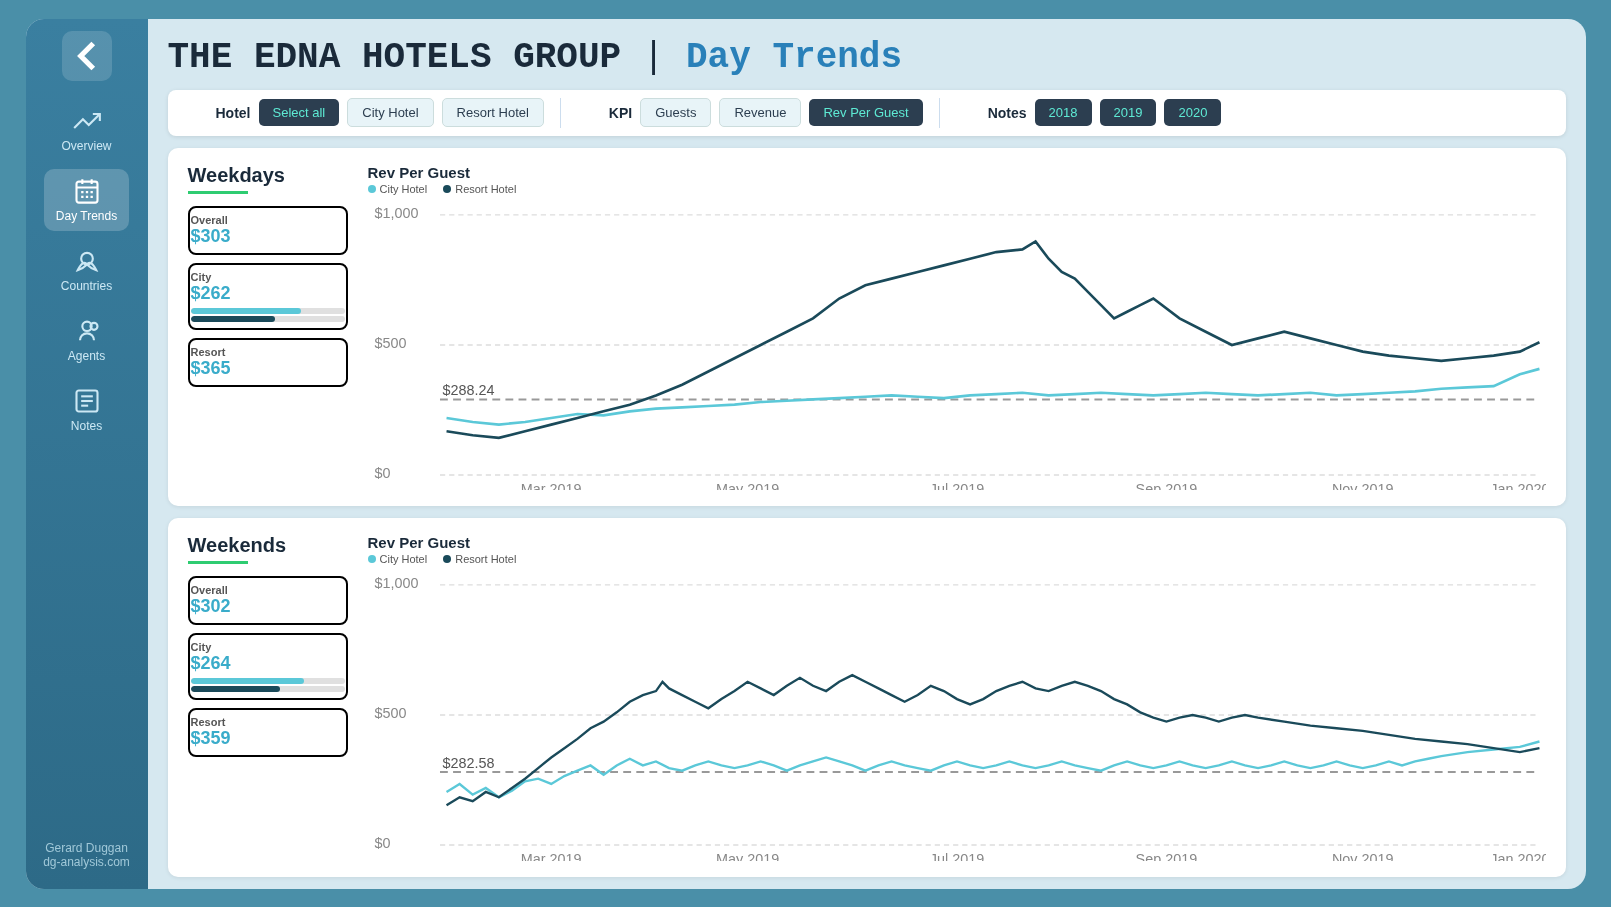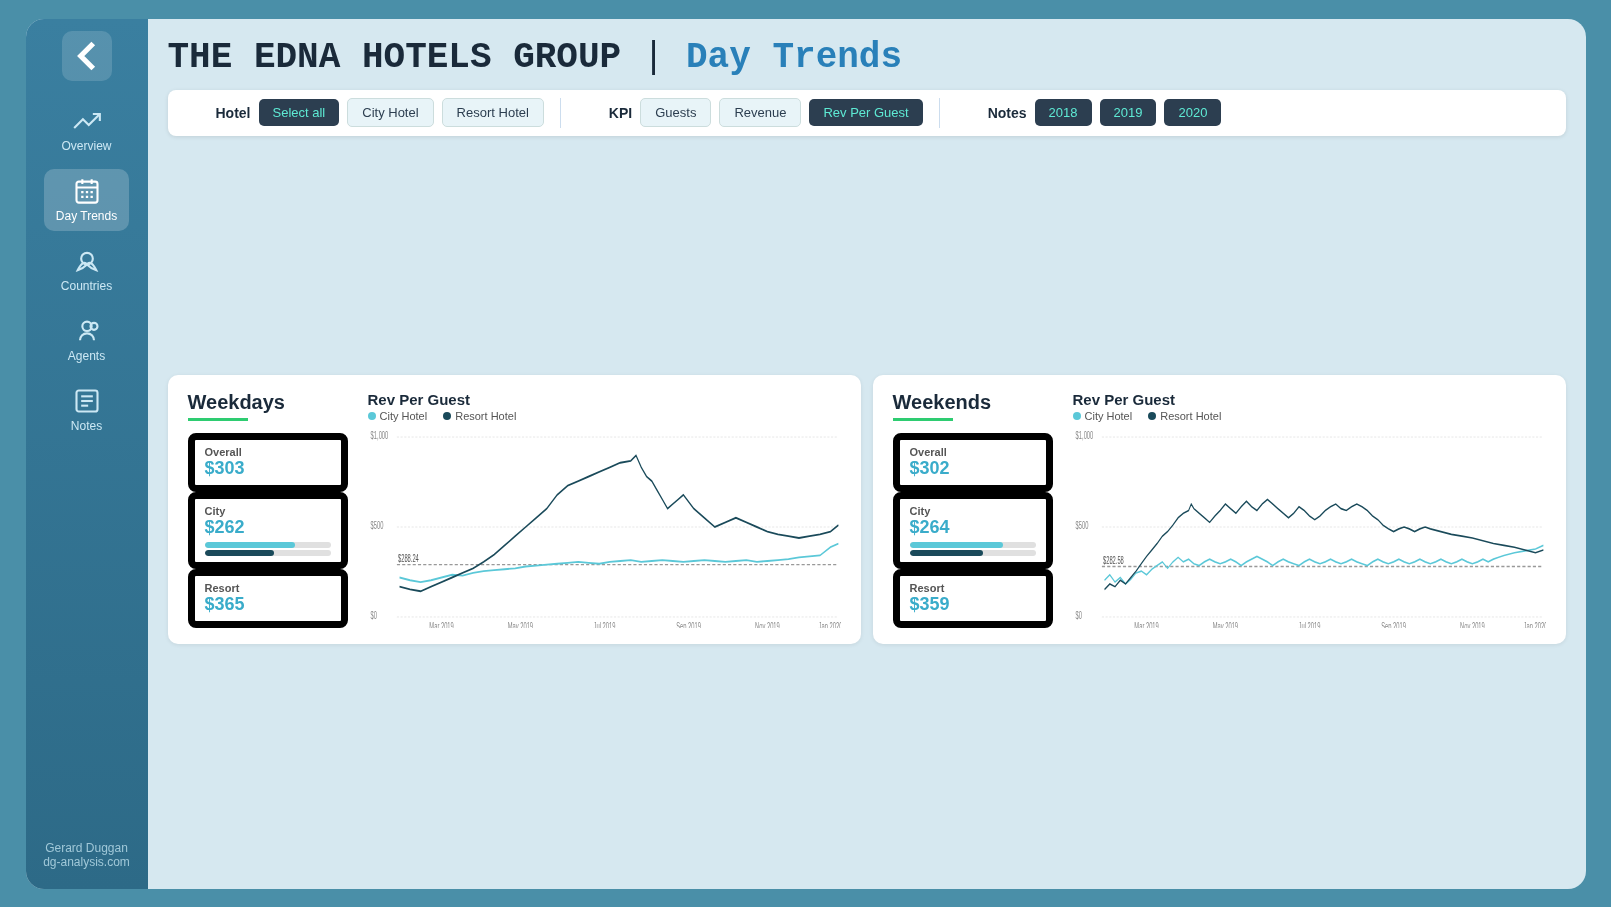--- a/index.html
+++ b/index.html
@@ -131,23 +131,23 @@
       border: 1px solid #cdd;
     }
     .filter-separator {
       width: 1px;
       height: 30px;
       background: #cde;
     }
     
     .charts-area {
       display: flex;
+      flex-direction: column;
       gap: 12px;
       flex: 1;
-      align-items: center;
     }
     .chart-card {
       background: #fff;
       border-radius: 10px;
       padding: 16px 20px;
       display: flex;
       gap: 20px;
       box-shadow: 0 1px 4px rgba(0,0,0,0.08);
       flex: 1;
     }
@@ -161,24 +161,24 @@
       color: #1a2a3a;
       margin-bottom: 4px;
     }
     .chart-section-underline {
       height: 3px;
       width: 60px;
       background: #2ecc71;
       margin-bottom: 12px;
     }
     .stat-box {
-      border: 7px solid #000000;
+      border: 2px solid #000000;
       border-radius: 8px;
-      padding: 6px 10px;
-      margin-bottom: 0;
+      padding: 6px 1px;
+      margin-bottom: 8px;
       background: #fff;
     }
     .stat-box .stat-label {
       font-size: 11px;
       color: #555;
       font-weight: 600;
     }
     .stat-box .stat-value {
       font-size: 18px;
       font-weight: 700;

